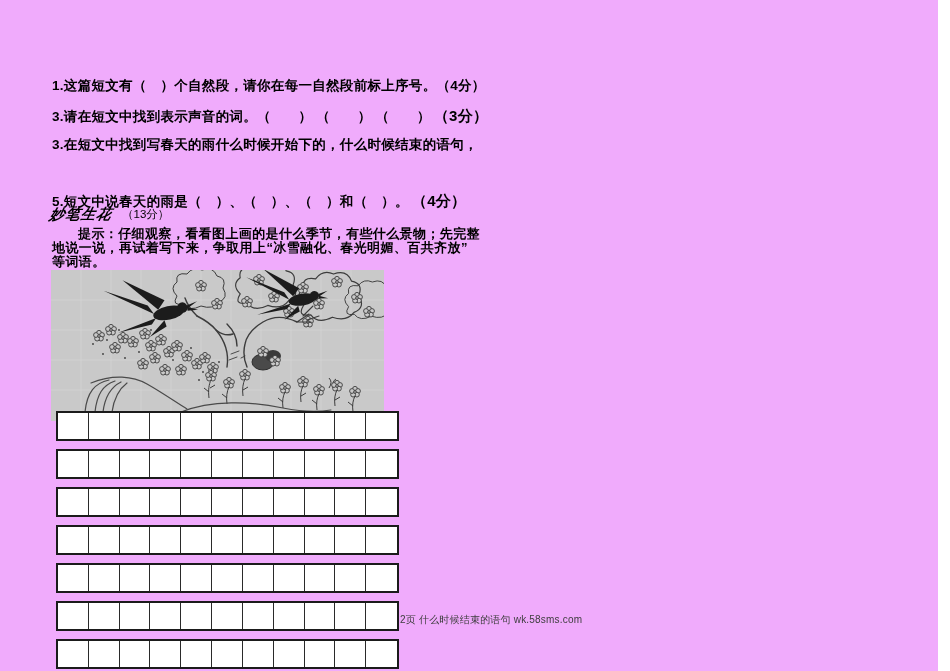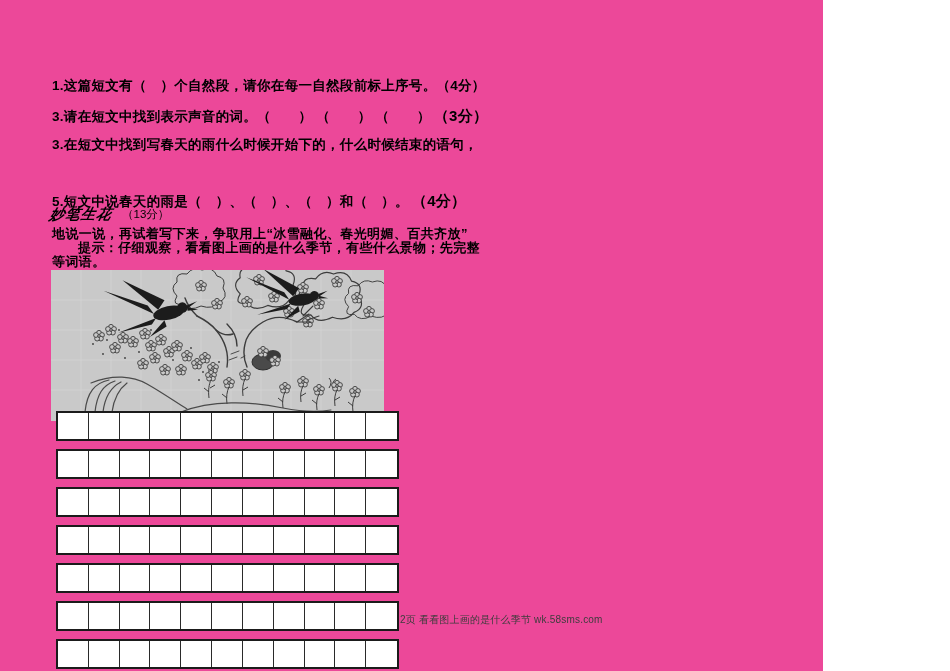--- a/index.html
+++ b/index.html
@@ -1,17 +1,17 @@
 <!DOCTYPE html>
 <html><head>
 <meta charset="utf-8">
 <style>
   html,body{margin:0;padding:0;background:#ffffff;}
   body{width:950px;height:671px;overflow:hidden;font-family:"Liberation Sans",sans-serif;}
-  .page{position:relative;width:823px;height:671px;background:#ec4899;}
+  .page{position:relative;width:938px;height:671px;background:#f0abfc;}
 
   .qline{
     position:absolute;left:52px;
     font-size:13.5px;font-weight:700;color:#000;
     white-space:nowrap;letter-spacing:0.3px;
   }
   .score-small{font-size:15px;font-weight:700;margin-left:3px;}
 
   .section-header{position:absolute;left:50px;top:205px;white-space:nowrap;}
   .brush-title{
@@ -60,22 +60,22 @@
 
   <div class="qline" style="top:192px">
     <span>5.短文中说春天的雨是（　）、（　）、（　）和（　）。</span><span class="score-small">（4分）</span>
   </div>
 
   <div class="section-header">
     <span class="brush-title">妙笔生花</span><span class="section-score">（13分）</span>
   </div>
 
   <div class="hint">
+    <div class="hint-line indent">提示：仔细观察，看看图上画的是什么季节，有些什么景物；先完整</div>
     <div class="hint-line">地说一说，再试着写下来，争取用上“冰雪融化、春光明媚、百共齐放”</div>
-    <div class="hint-line indent">提示：仔细观察，看看图上画的是什么季节，有些什么景物；先完整</div>
     <div class="hint-line">等词语。</div>
   </div>
 
   <svg class="sketch" viewBox="0 0 333 151" xmlns="http://www.w3.org/2000/svg">
     <rect width="333" height="151" fill="#c9c9c9"></rect>
 
     <g stroke="#d4d4d4" stroke-width="1" opacity="0.75">
       <path d="M30,0V151 M60,0V151 M90,0V151 M120,0V151 M150,0V151 M180,0V151 M210,0V151 M240,0V151 M270,0V151 M300,0V151 M0,30H333 M0,60H333 M0,90H333 M0,120H333" fill="none"></path>
     </g>
 
@@ -299,15 +299,15 @@
         <div class="grid-cell"></div>
         <div class="grid-cell"></div>
         <div class="grid-cell"></div>
         <div class="grid-cell"></div>
         <div class="grid-cell"></div>
         <div class="grid-cell"></div>
         <div class="grid-cell"></div>
       </div>
     </div>
 
-  <div class="footer">2页 看看图上画的是什么季节 wk.58sms.com</div>
+  <div class="footer">2页 什么时候结束的语句 wk.58sms.com</div>
 
 </div>
 
 </body></html>

